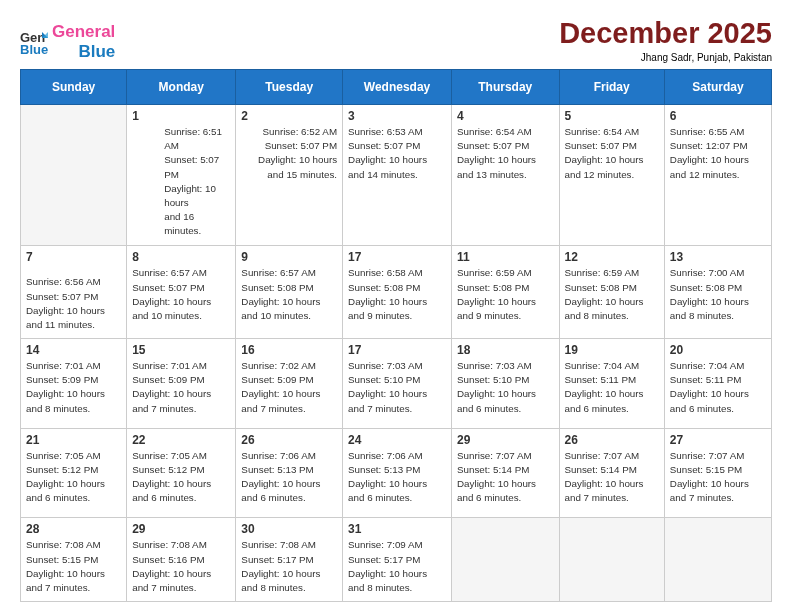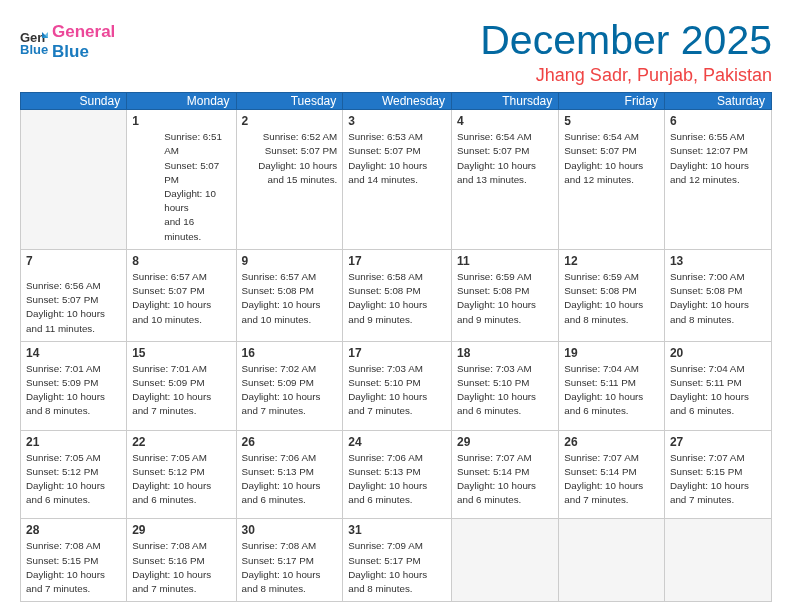--- a/index.html
+++ b/index.html
@@ -20,53 +20,54 @@
     .header {
       display: flex;
       align-items: flex-start;
       justify-content: space-between;
       margin-bottom: 6px;
     }
     .logo {
       display: flex;
       align-items: center;
       margin-top: 4px;
+      text-align: right;
     }
     .logo-icon {
       width: 28px;
       height: 28px;
       margin-right: 2px;
     }
     .title-block {
       text-align: right;
     }
     .month-title {
-      font-size: 41px;
-      font-weight: normal;
-      color: #0369a1;
+      font-size: 29px;
+      font-weight: bold;
+      color: #7f1d1d;
       line-height: 1.1;
     }
     .location {
-      font-size: 18px;
-      color: #ef4444;
+      font-size: 10px;
+      color: #000000;
       margin-top: 2px;
     }
     .calendar-table {
       width: 100%;
       border-collapse: collapse;
       flex: 1;
       font-size: 10.5px;
     }
     .calendar-table th {
       background: #2176c7;
       color: #fff;
-      text-align: right;
-      padding: 1px 6px;
+      text-align: center;
+      padding: 10px 6px;
       font-size: 12px;
-      font-weight: normal;
+      font-weight: bold;
       border: 1px solid #1a5fa0;
     }
     .calendar-table td {
       border: 1px solid #ccc;
       vertical-align: top;
       padding: 4px 5px;
       width: 113px;
       height: 88px;
       color: #333;
       background: #fff;

